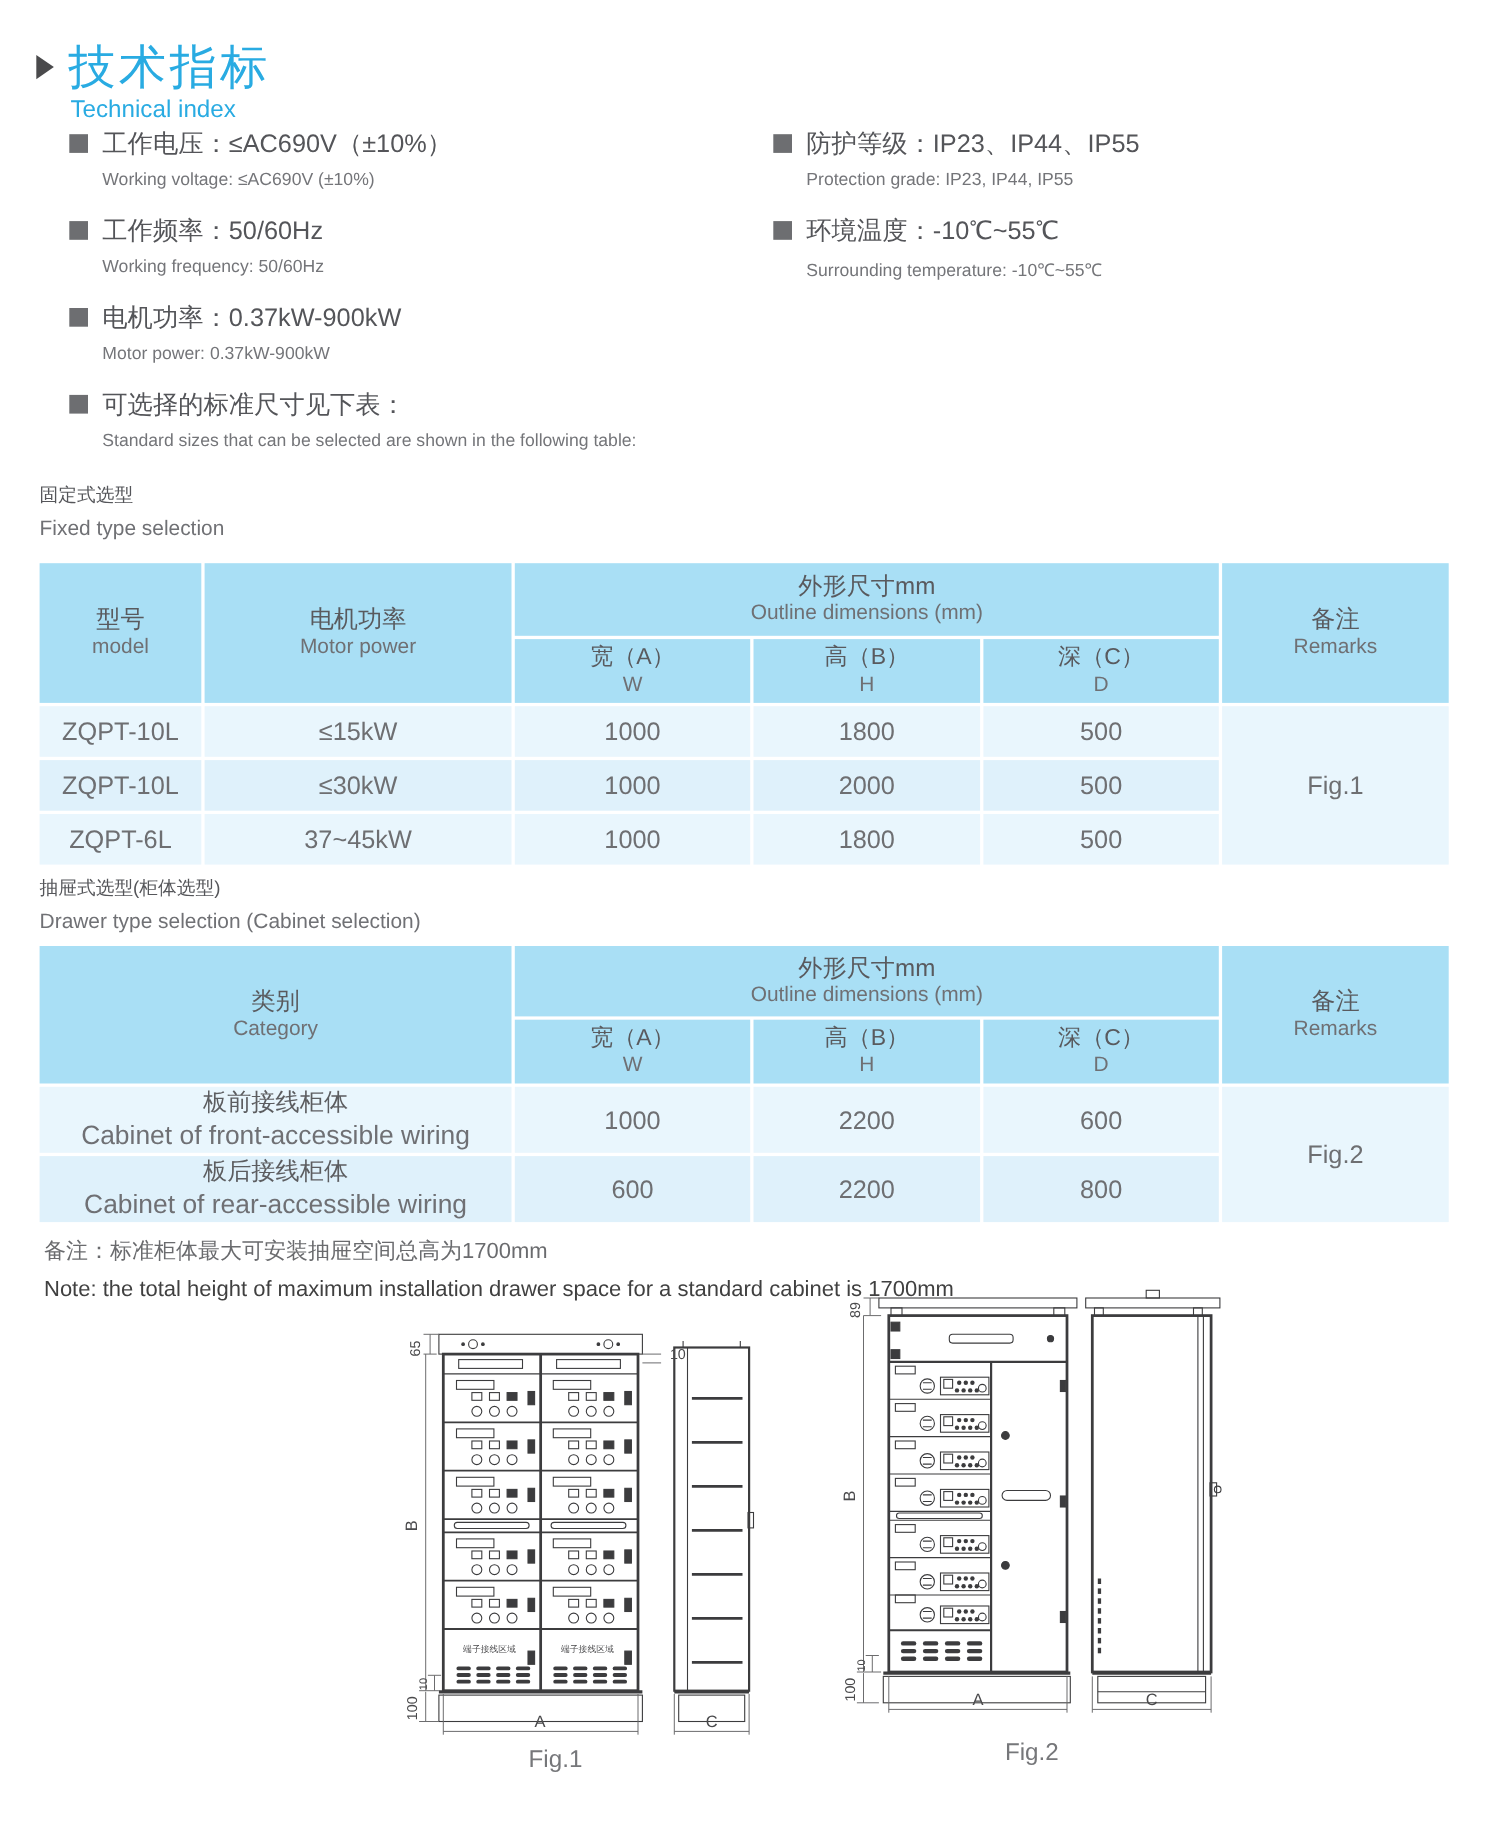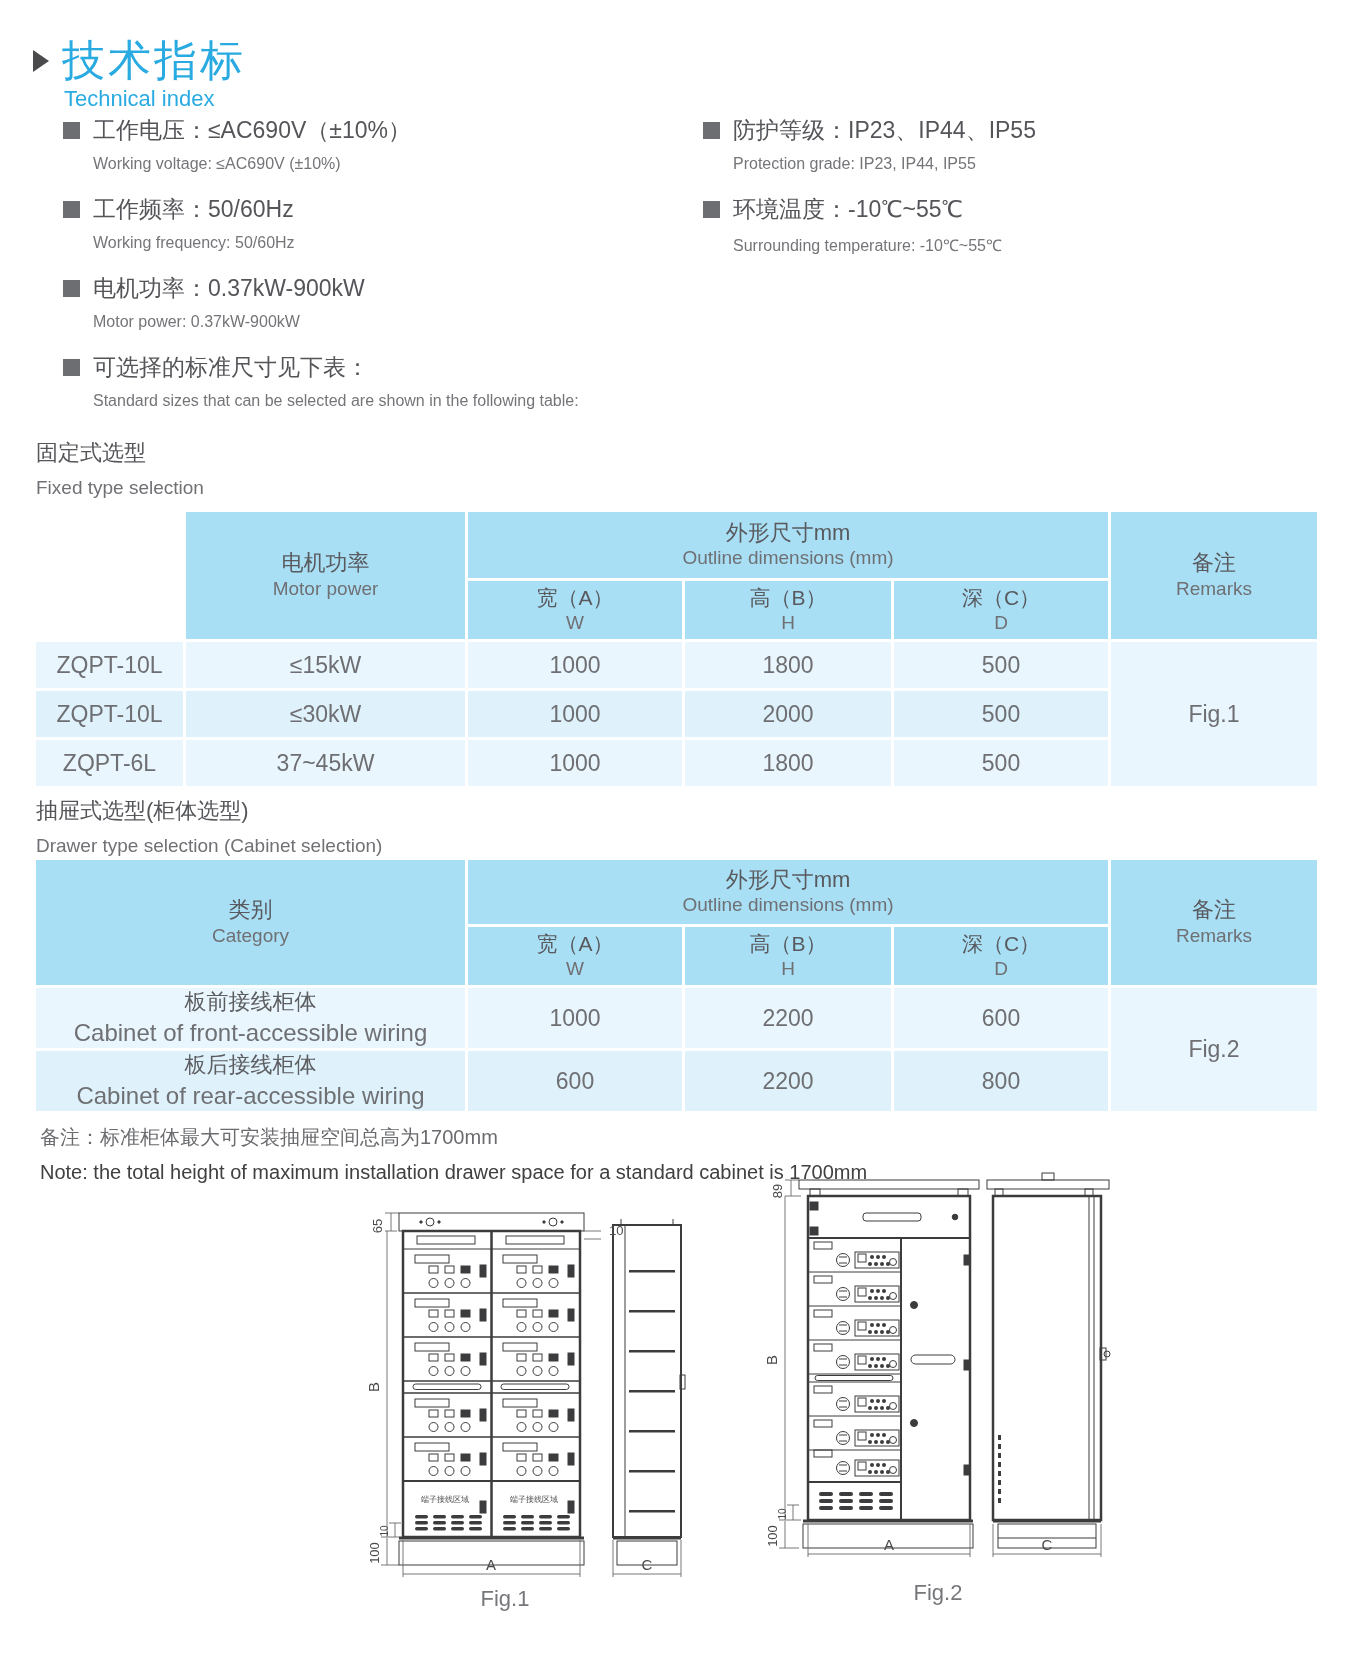--- a/index.html
+++ b/index.html
@@ -19,21 +19,21 @@
   
   .spec-col { position:absolute; top:116px; }
   .spec-col.left { left:63px; width:640px; }
   .spec-col.right { left:703px; width:640px; }
   .spec-zh { font-size:23px; color:#545559; display:flex; align-items:center; gap:13px; height:28px; white-space:nowrap; }
   .bullet { width:17px; height:17px; background:#6D6E71; flex:none; }
   .spec-en { font-size:16px; color:#747579; margin:11px 0 22px 30px; white-space:nowrap; }
 
   
   .section { position:absolute; left:36px; }
-  .section .zh { font-size:22px; color:#55565a; margin-bottom:9px; }
+  .section .zh { font-size:17px; color:#55565a; margin-bottom:9px; }
   .section .en { font-size:19px; color:#707175; }
 
   
   .grid-table { position:absolute; left:36px; display:grid; gap:3px; }
   .t1 { top:512px; grid-template-columns:147px 279px 214px 206px 214px 206px; grid-template-rows:66px 58px 46px 46px 46px; }
   .t2 { top:860px; grid-template-columns:429px 214px 206px 214px 206px; grid-template-rows:64px 58px 60px 60px; }
   .cell { display:flex; flex-direction:column; align-items:center; justify-content:center; text-align:center; }
   .th { background:#A9DFF5; }
   .td-a { background:#E9F6FD; }
   .td-b { background:#DFF1FB; }
@@ -96,20 +96,24 @@
     </div>
   <div class="spec-en">Surrounding temperature: -10℃~55℃</div>
 </div>
 
 <div class="section" style="top:438px;">
   <div class="zh">固定式选型</div>
   <div class="en">Fixed type selection</div>
 </div>
 
 <div class="grid-table t1">
+  <div class="cell th" style="grid-column:1;grid-row:1/3;">
+    <div class="zh-h">型号</div>
+    <div class="en-h">model</div>
+  </div>
   <div class="cell th" style="grid-column:2;grid-row:1/3;">
     <div class="zh-h">电机功率</div>
     <div class="en-h">Motor power</div>
   </div>
   <div class="cell th" style="grid-column:3/6;grid-row:1;">
     <div class="zh-h">外形尺寸mm</div>
     <div class="en-h">Outline dimensions (mm)</div>
   </div>
   <div class="cell th" style="grid-column:6;grid-row:1/3;">
     <div class="zh-h">备注</div>

